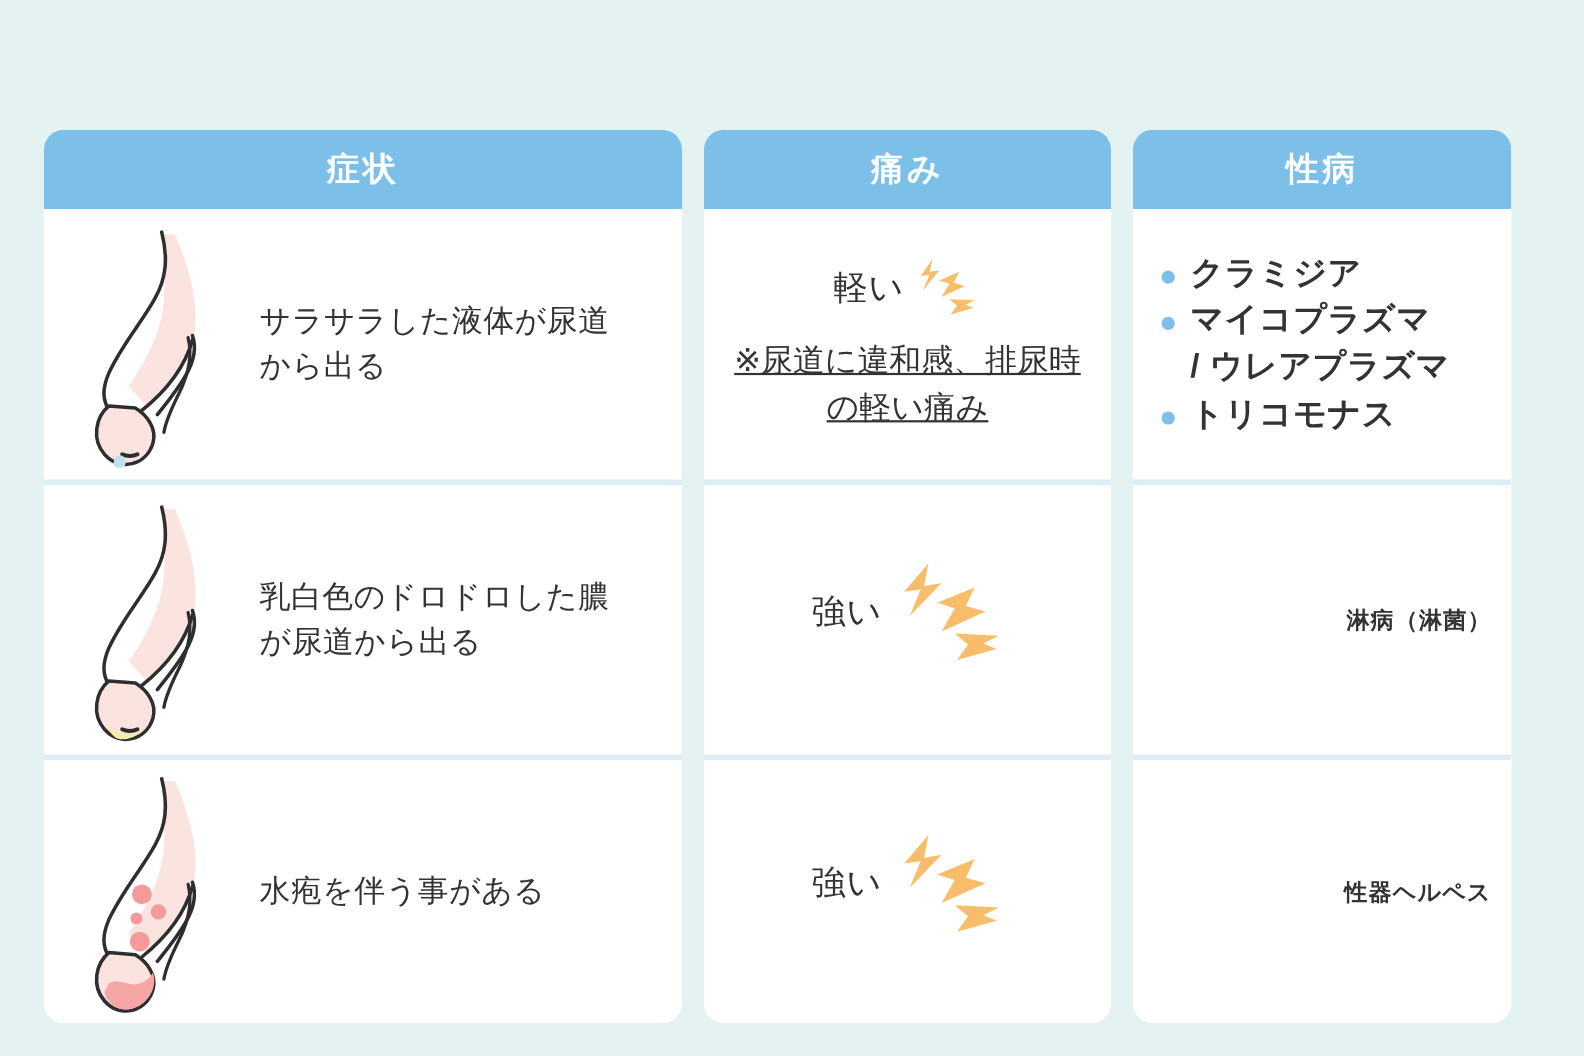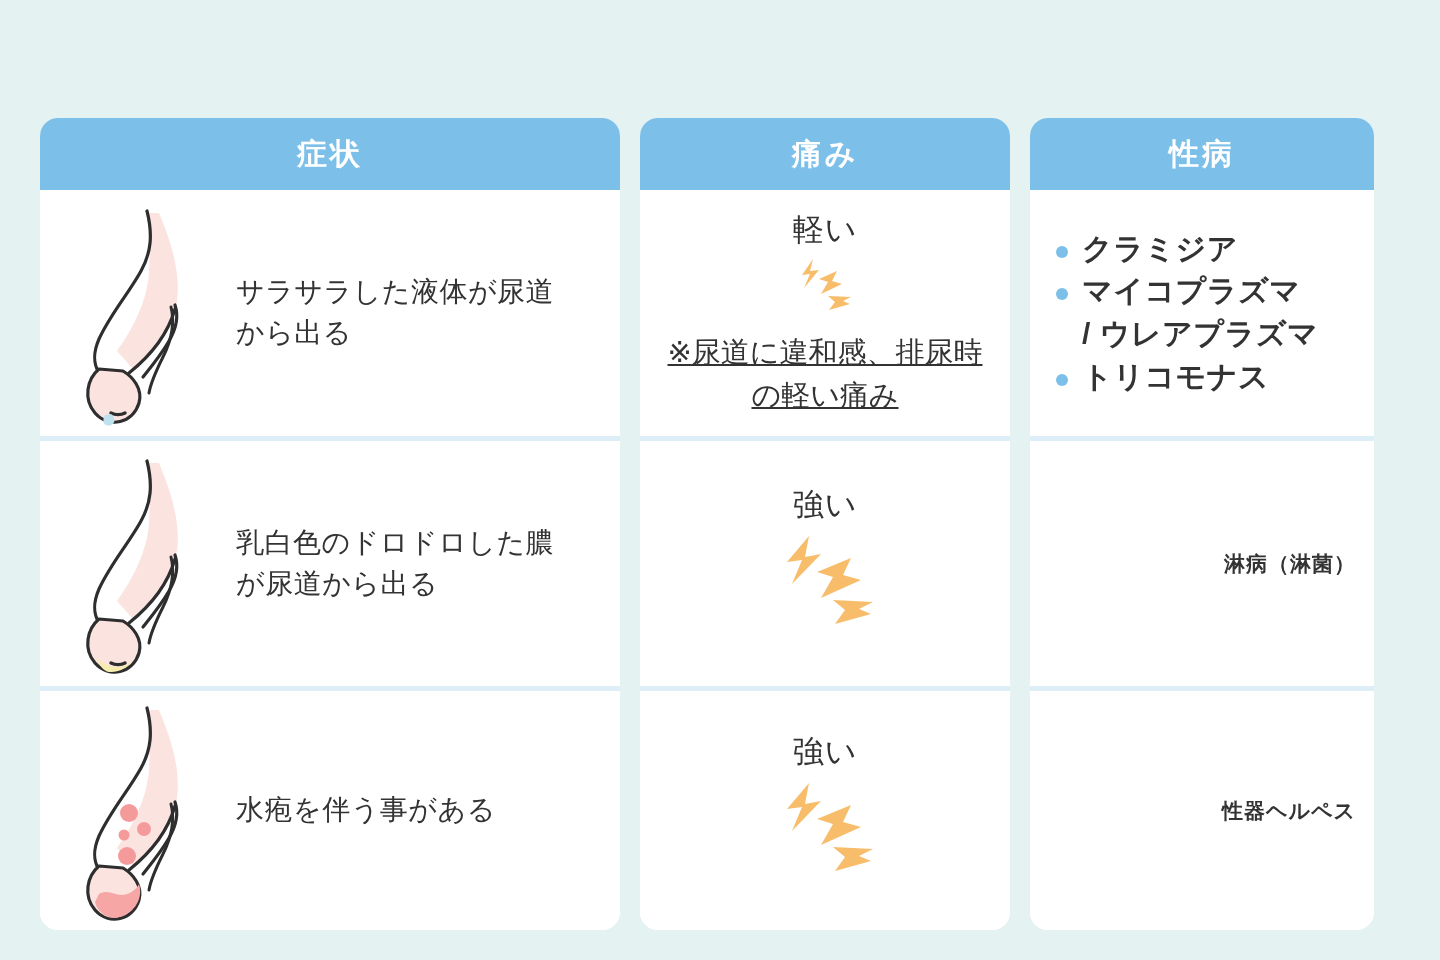--- a/index.html
+++ b/index.html
@@ -110,21 +110,20 @@
     flex-direction: column;
     justify-content: center;
     padding: 0 16px;
     text-align: center;
   }
   .pain-main {
     display: flex;
     align-items: center;
     justify-content: center;
     gap: 6px;
-    flex-direction: column;
   }
   .pain-level {
     font-size: 31px;
     color: #333333;
     letter-spacing: 1px;
   }
   .pain-note {
     font-size: 29px;
     color: #333333;
     line-height: 1.5;

